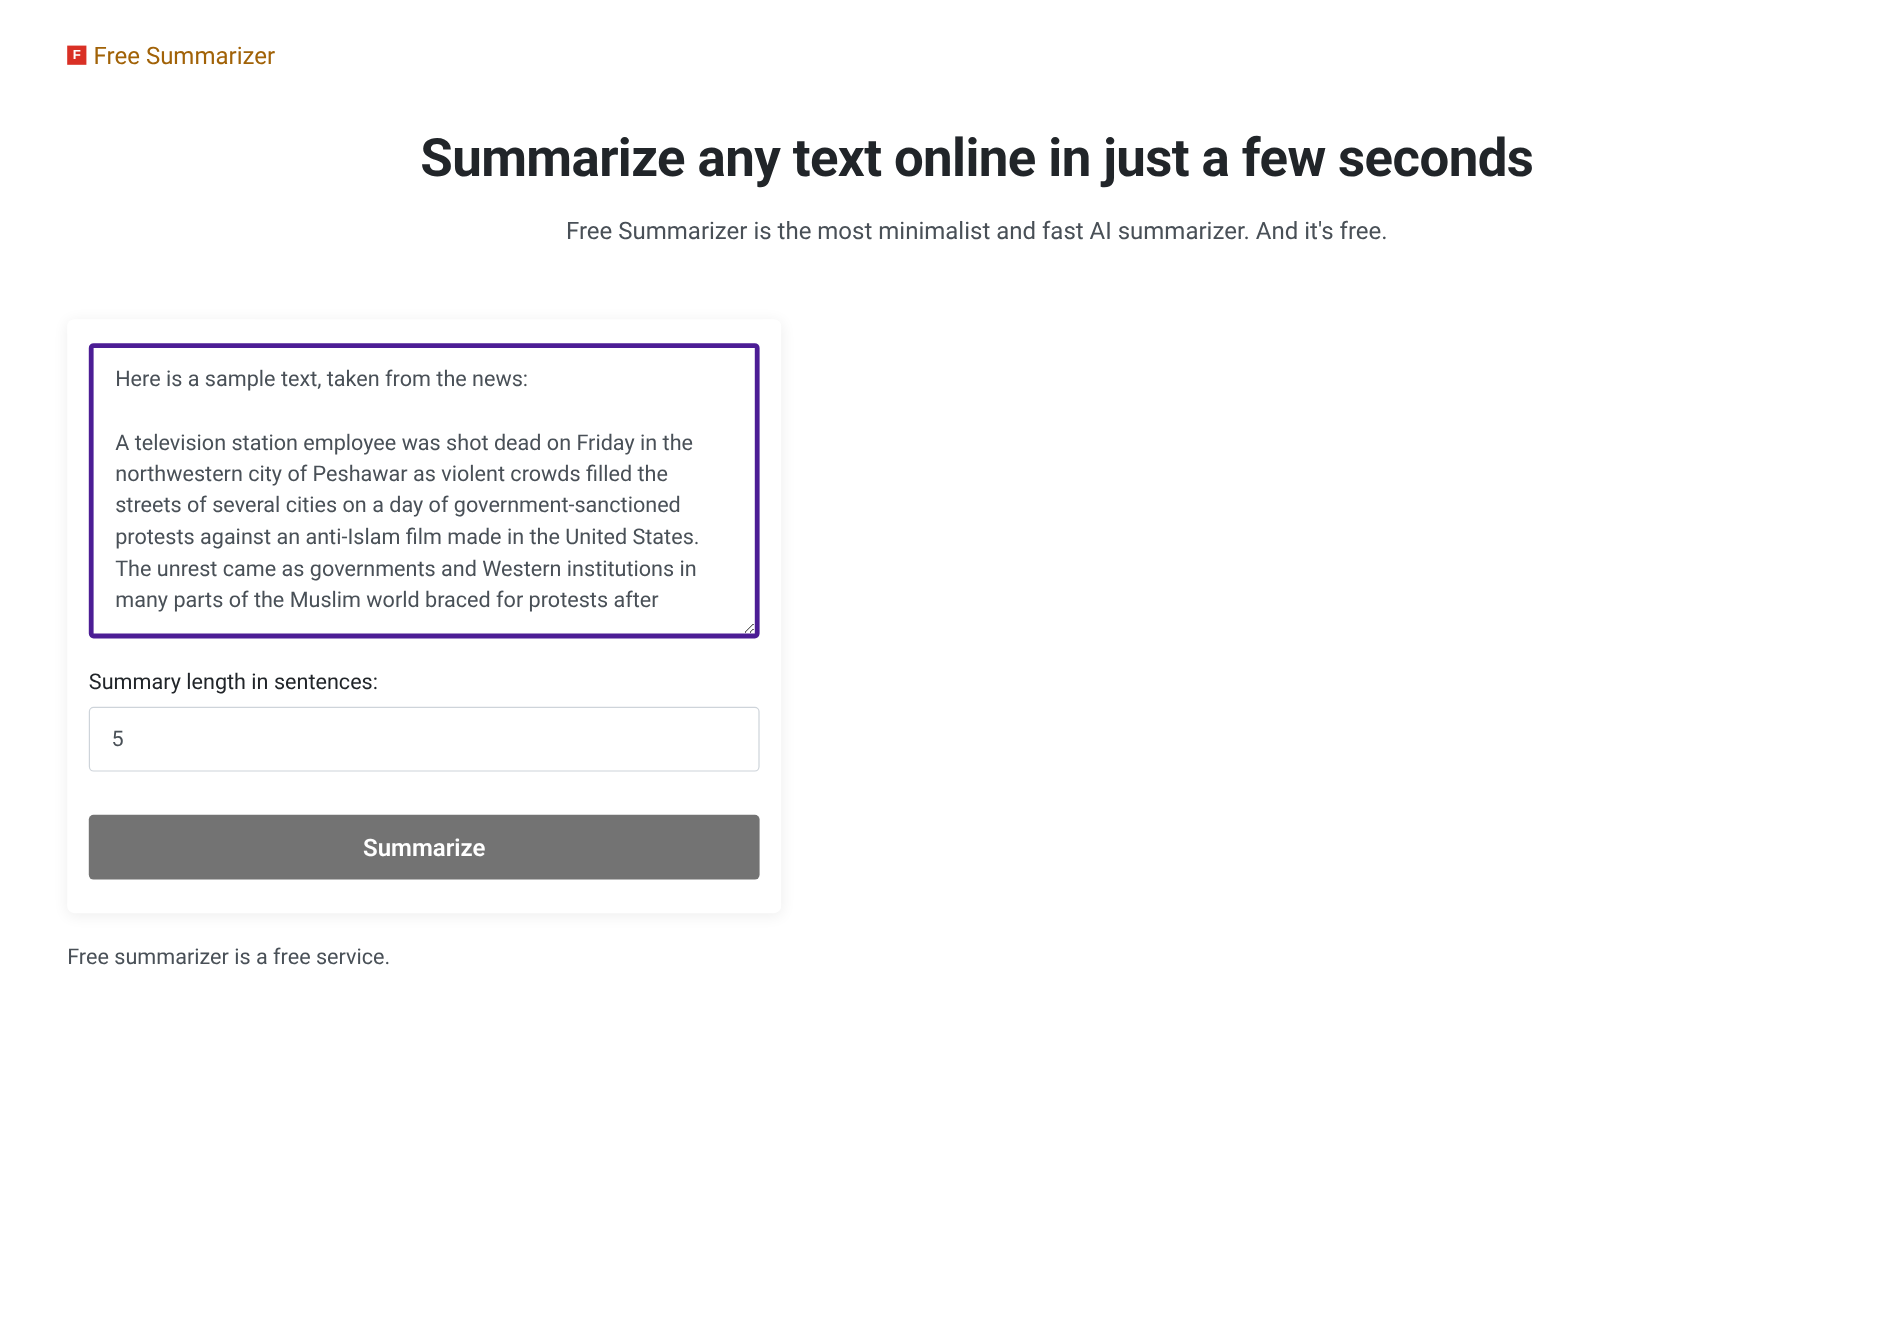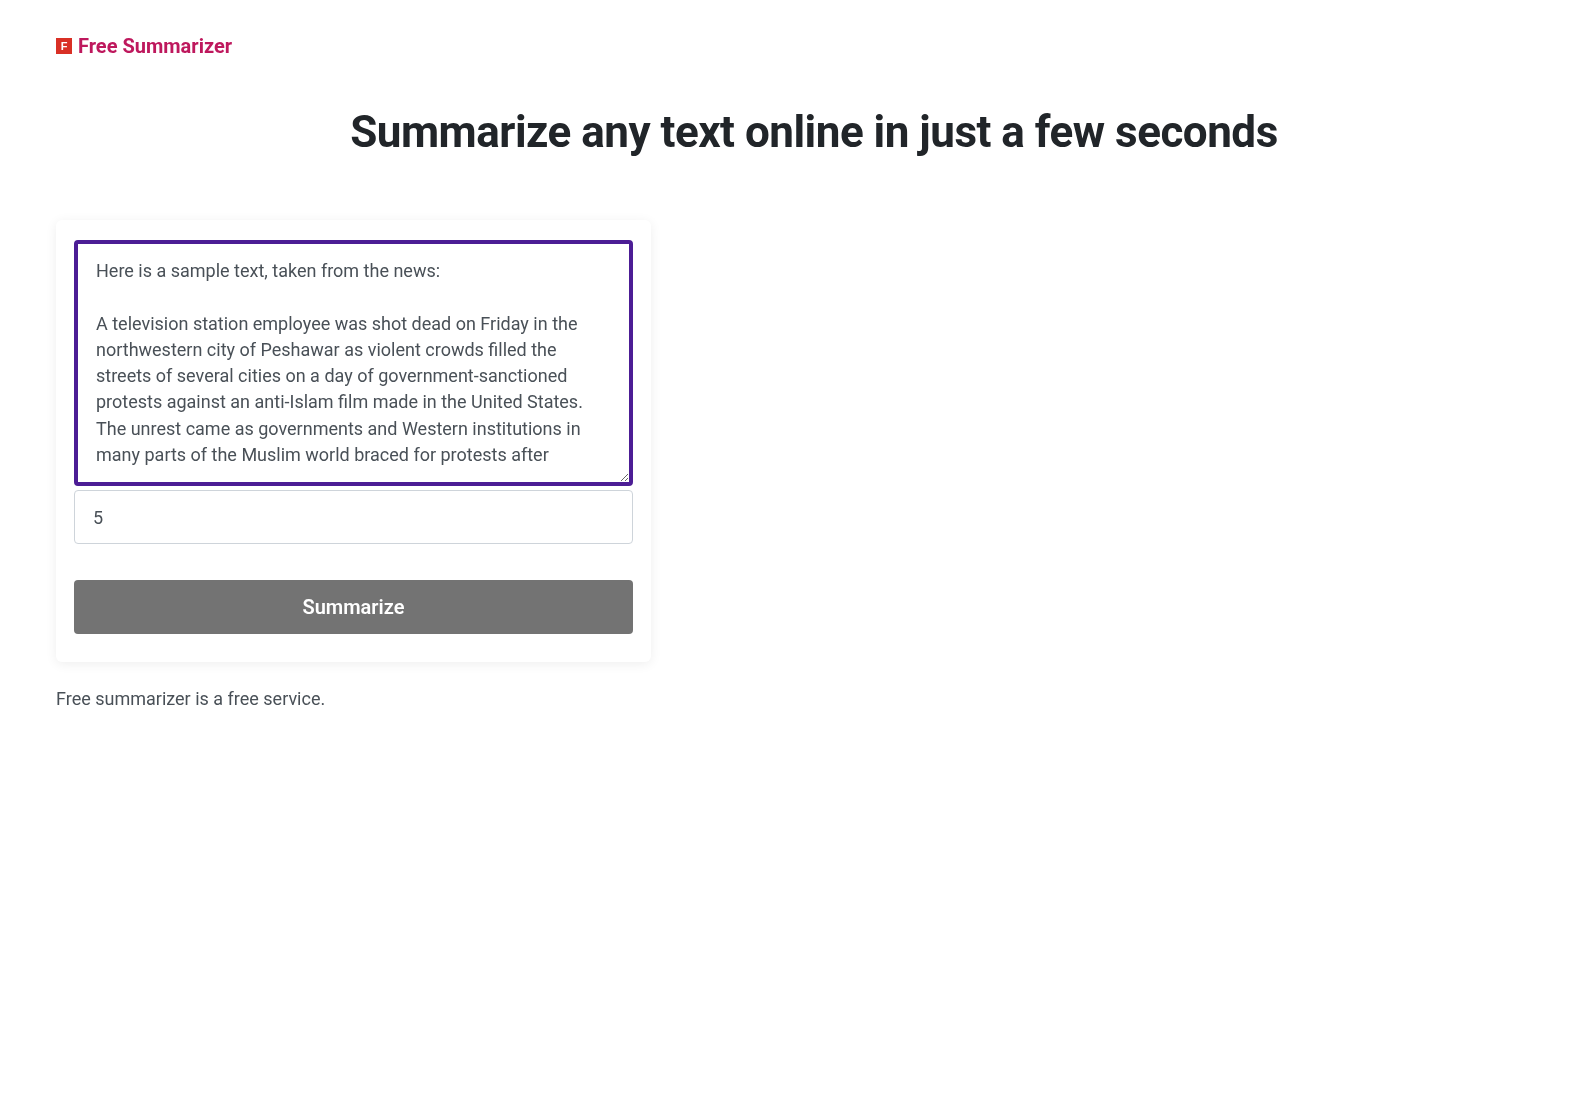--- a/index.html
+++ b/index.html
@@ -27,22 +27,22 @@
       color: #ffffff;
       font-size: 11px;
       font-weight: bold;
       display: flex;
       align-items: center;
       justify-content: center;
       font-family: Arial, sans-serif;
     }
     .brand-name {
       font-size: 20px;
-      font-weight: 700;
-      color: #be185d;
+      font-weight: 400;
+      color: #a16207;
     }
     .hero {
       text-align: center;
       margin-top: 48px;
       padding-left: 44px;
     }
     .hero h1 {
       font-size: 44px;
       font-weight: 700;
       color: #212529;
@@ -127,26 +127,28 @@
 </head>
 <body>
 
 <div class="header">
   <div class="logo-icon">F</div>
   <span class="brand-name">Free Summarizer</span>
 </div>
 
 <div class="hero">
   <h1>Summarize any text online in just a few seconds</h1>
+  <p>Free Summarizer is the most minimalist and fast AI summarizer. And it's free.</p>
 </div>
 
 <div class="card-container">
   <div class="card">
     <textarea class="text-input" style="">Here is a sample text, taken from the news:
 
 A television station employee was shot dead on Friday in the northwestern city of Peshawar as violent crowds filled the streets of several cities on a day of government-sanctioned protests against an anti-Islam film made in the United States.
 The unrest came as governments and Western institutions in many parts of the Muslim world braced for protests after</textarea>
+    <label class="length-label">Summary length in sentences:</label>
     <input type="number" class="number-input" value="5" style="">
     <button class="summarize-btn">Summarize</button>
   </div>
 </div>
 
 <div class="footer-note">Free summarizer is a free service.</div>
 
 </body></html>

